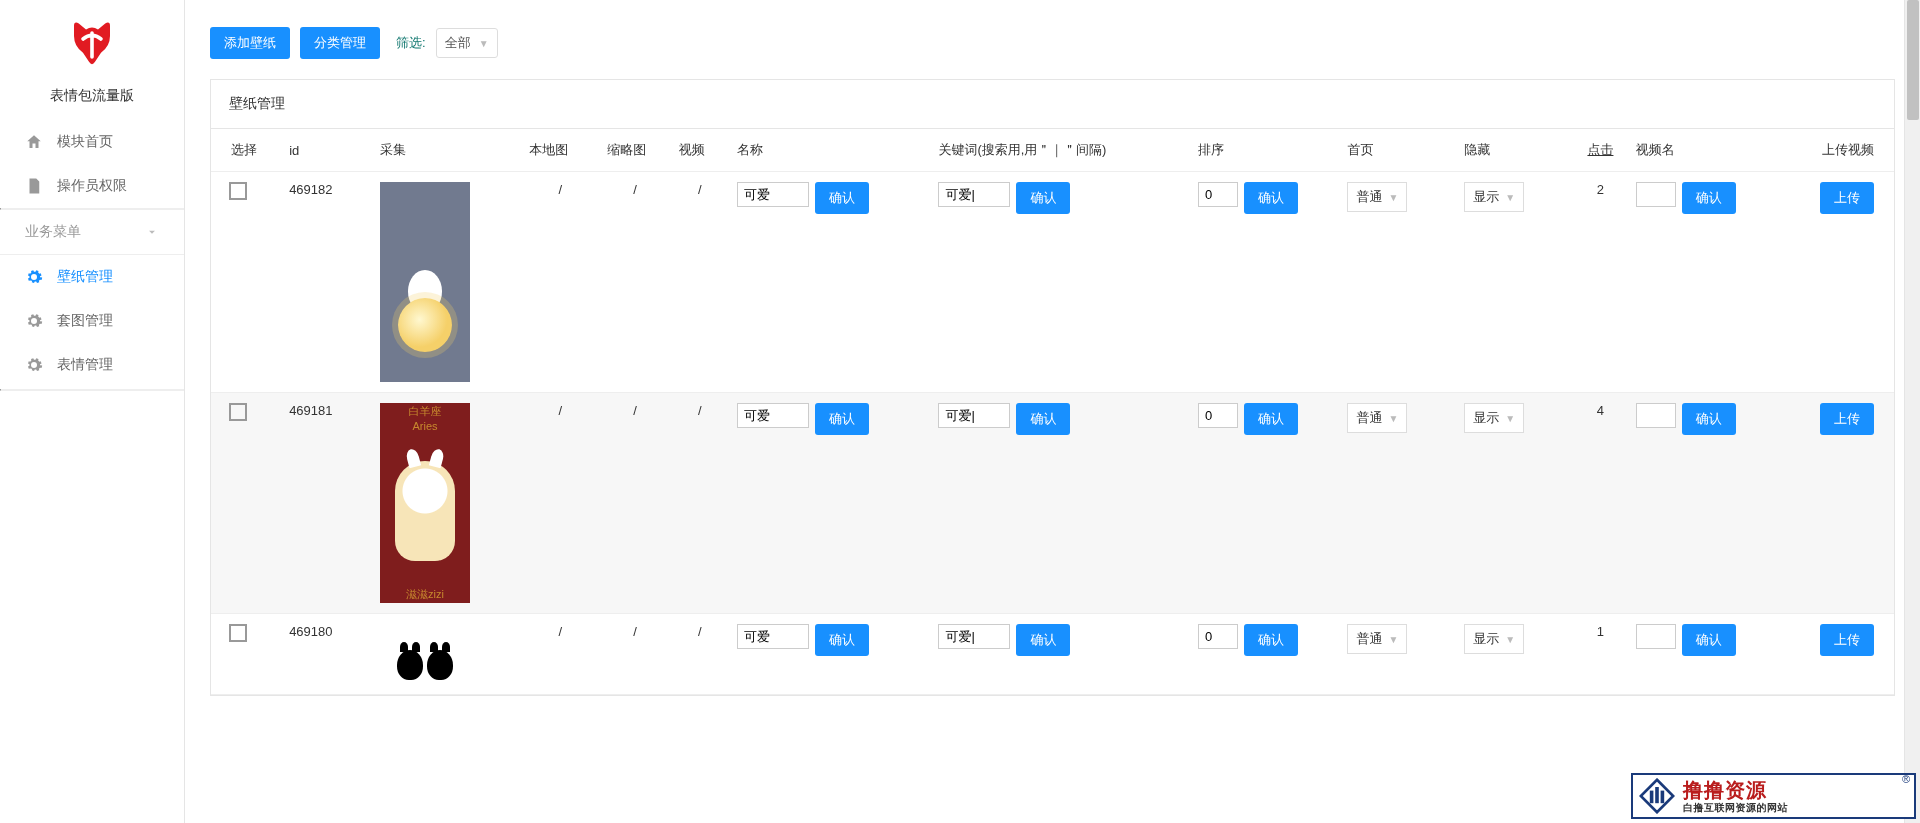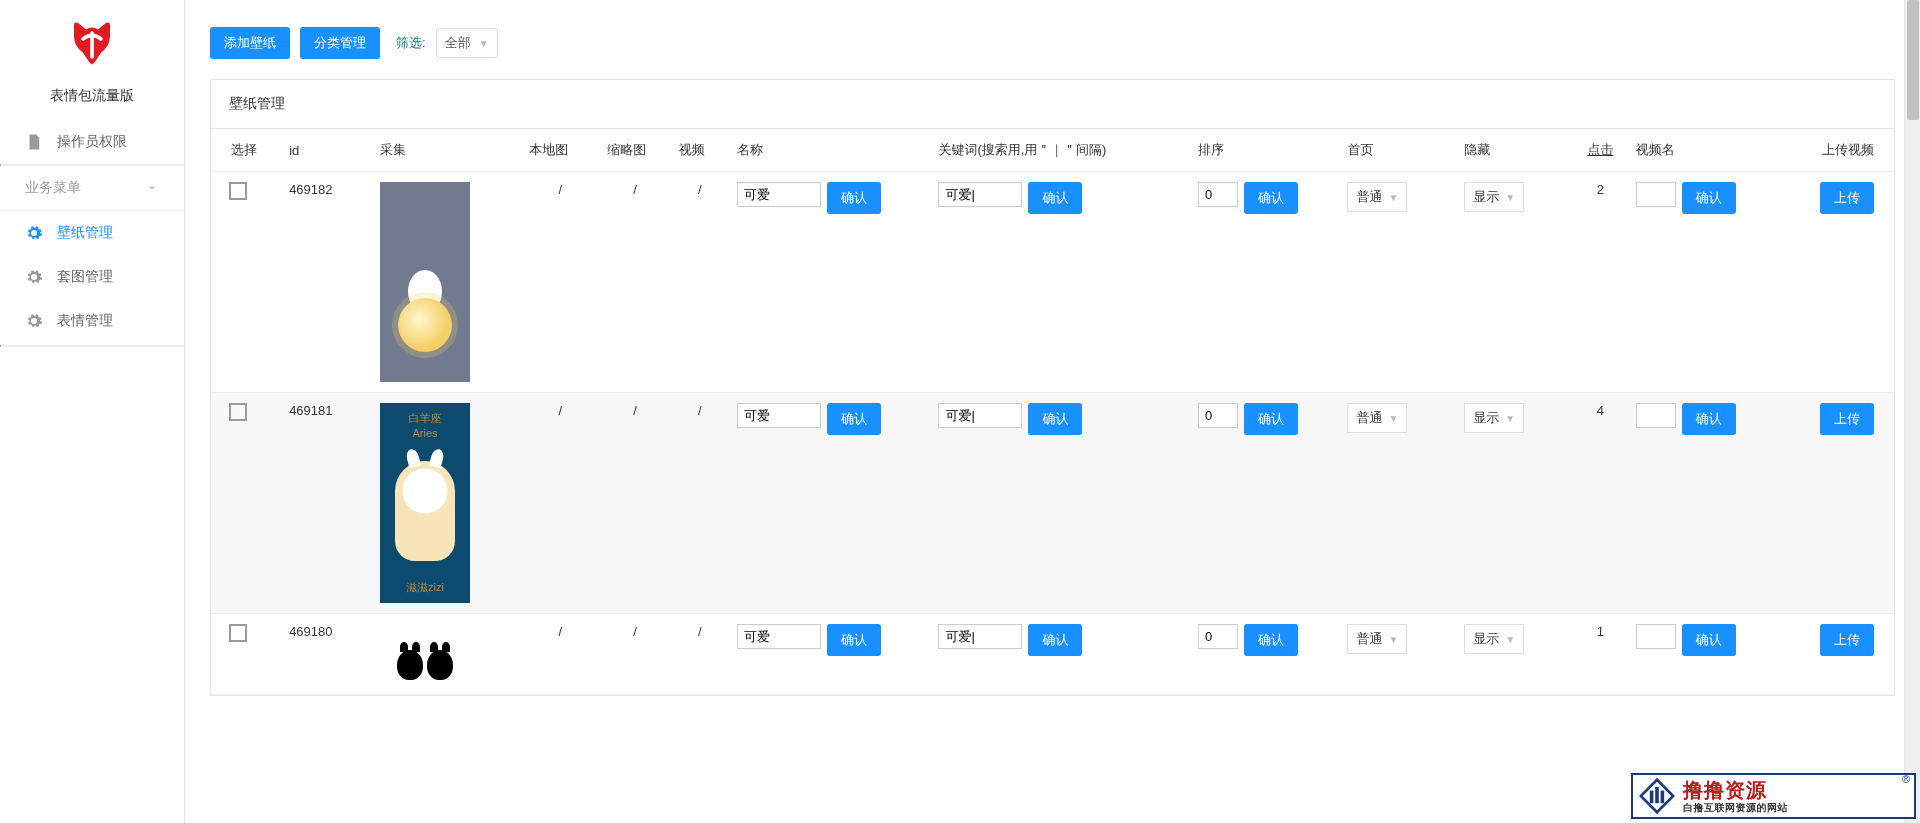--- a/index.html
+++ b/index.html
@@ -47,33 +47,33 @@
 .th-sort { width: 115px; }
 .th-homepage { width: 90px; }
 .th-hidden { width: 90px; }
 .th-clicks { width: 40px; text-align: center; text-decoration: underline; }
 .th-videoname { width: 125px; }
 .th-upload { width: 80px; text-align: right; padding-right: 20px; }
 
 .checkbox { width: 18px; height: 18px; border: 2px solid #999; display: inline-block; cursor: pointer; margin-left: 10px; }
 .thumb-img { width: 90px; height: 200px; background: #ccc; display: block; }
 .slash { color: #333; text-align: center; }
-.text-input { width: 84px; padding: 4px 6px; border: 1px solid #ccc; font-size: 13px; }
+.text-input { width: 72px; padding: 4px 6px; border: 1px solid #ccc; font-size: 13px; }
 .num-input { width: 40px; padding: 4px 6px; border: 1px solid #ccc; font-size: 13px; }
 .vid-input { width: 40px; padding: 4px 6px; border: 1px solid #ccc; font-size: 13px; }
 .cell-inline { display: flex; gap: 6px; align-items: flex-start; }
 .select-sm { display: inline-flex; align-items: center; border: 1px solid #ddd; padding: 5px 8px; gap: 6px; cursor: pointer; background: #fff; }
 .select-sm .caret { color: #bbb; font-size: 10px; }
 .clicks-cell { text-align: center; }
 
 
 .thumb1 { background: linear-gradient(#717a8f,#717a8f); position: relative; }
 .thumb1::after { content:""; position:absolute; left:18px; bottom:30px; width:54px; height:54px; border-radius:50%; background: radial-gradient(circle at 40% 40%, #fff8d0 0%, #f5d069 60%, #f5d069 100%); box-shadow: 0 0 0 6px rgba(245,208,105,.25); }
 .thumb1::before { content:""; position:absolute; left:28px; bottom:70px; width:34px; height:42px; background:#fff; border-radius:50% 50% 48% 48%; }
-.thumb2 { background: #0c4a6e; display:flex; flex-direction:column; align-items:center; justify-content:space-between; padding:8px 0; color:#c78a2e; font-size:11px; text-align:center; }
+.thumb2 { background: #7f1d1d; display:flex; flex-direction:column; align-items:center; justify-content:space-between; padding:1px 0; color:#c78a2e; font-size:11px; text-align:center; }
 .thumb2 .t2-head { line-height:1.4; }
 .thumb2 .t2-body { width:60px; height:100px; background: radial-gradient(circle at 50% 30%, #fff 0 22px, transparent 23px), #f7e5b8; border-radius:30px 30px 20px 20px; position:relative; }
 .thumb2 .t2-body::before{content:"";position:absolute;left:12px;top:-12px;width:12px;height:18px;background:#fff;border-radius:50% 50% 0 0;transform:rotate(-15deg);}
 .thumb2 .t2-body::after{content:"";position:absolute;right:12px;top:-12px;width:12px;height:18px;background:#fff;border-radius:50% 50% 0 0;transform:rotate(15deg);}
 .thumb3 { background:#fff; display:flex; align-items:flex-end; justify-content:center; }
 .thumb3 .faces { display:flex; gap:4px; padding-bottom:4px; }
 .thumb3 .face { width:26px; height:30px; background:#000; border-radius:50% 50% 45% 45%; position:relative; }
 .thumb3 .face::before { content:""; position:absolute; top:-8px; left:3px; width:8px; height:10px; background:#000; border-radius:50% 50% 0 0; }
 .thumb3 .face::after { content:""; position:absolute; top:-8px; right:3px; width:8px; height:10px; background:#000; border-radius:50% 50% 0 0; }
 
@@ -101,20 +101,28 @@
 
   <aside class="sidebar">
     <div class="logo-wrap">
       <svg class="logo" viewBox="0 0 100 100">
         <path d="M20 18 Q20 10 28 14 L40 24 Q50 18 60 24 L72 14 Q80 10 80 18 L80 35 Q80 52 65 63 L55 78 Q50 86 45 78 L35 63 Q20 52 20 35 Z" fill="#e11b22"></path>
         <path d="M50 30 L50 70 M35 40 Q50 28 65 40" stroke="#fff" stroke-width="6" fill="none" stroke-linecap="round"></path>
       </svg>
       <div class="app-name">表情包流量版</div>
     </div>
 
+    <div class="nav-item">
+      <span class="icon">
+        <svg width="18" height="18" viewBox="0 0 24 24">
+            <path fill="currentColor" d="M12 3l9 8h-3v9h-4v-6H10v6H6v-9H3z"></path>
+          </svg>
+      </span>
+      <span>模块首页</span>
+    </div>
     <div class="nav-item">
       <span class="icon">
         <svg width="18" height="18" viewBox="0 0 24 24">
             <path fill="currentColor" d="M6 2h9l4 4v16H6zM8 8h8v2H8zm0 4h8v2H8zm0 4h5v2H8z"></path>
           </svg>
       </span>
       <span>操作员权限</span>
     </div>
 
     <hr class="nav-sep">

